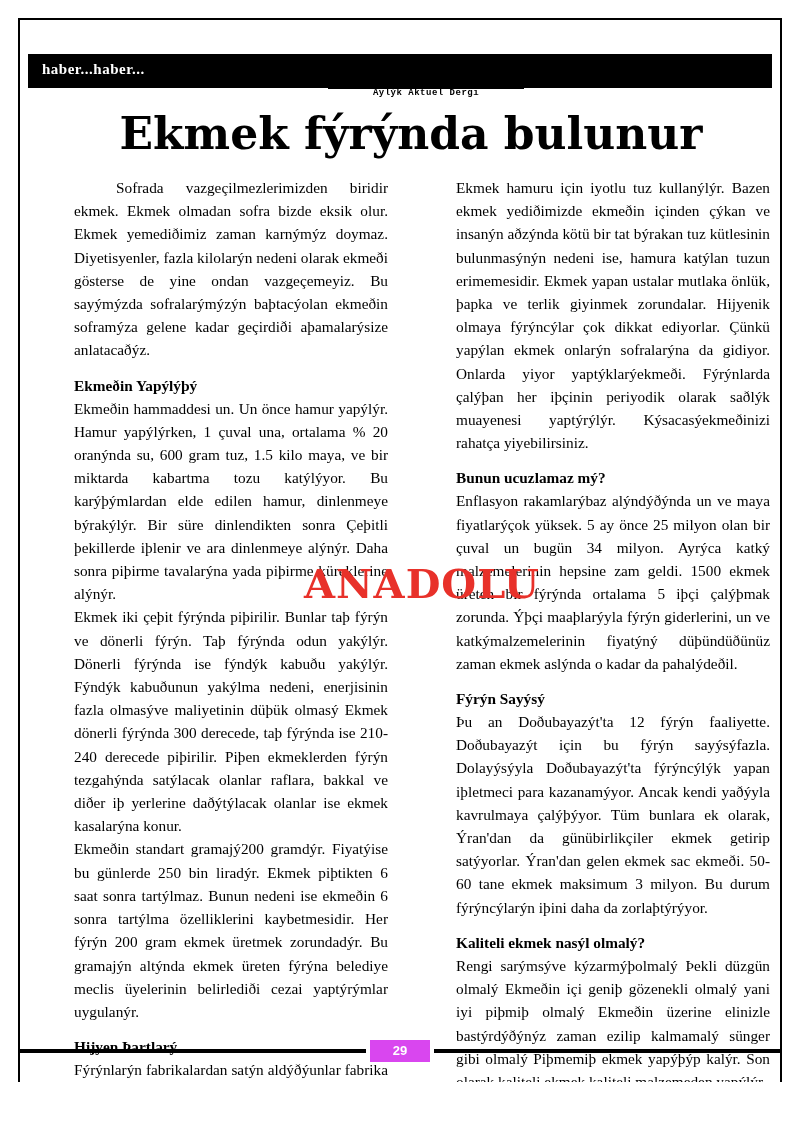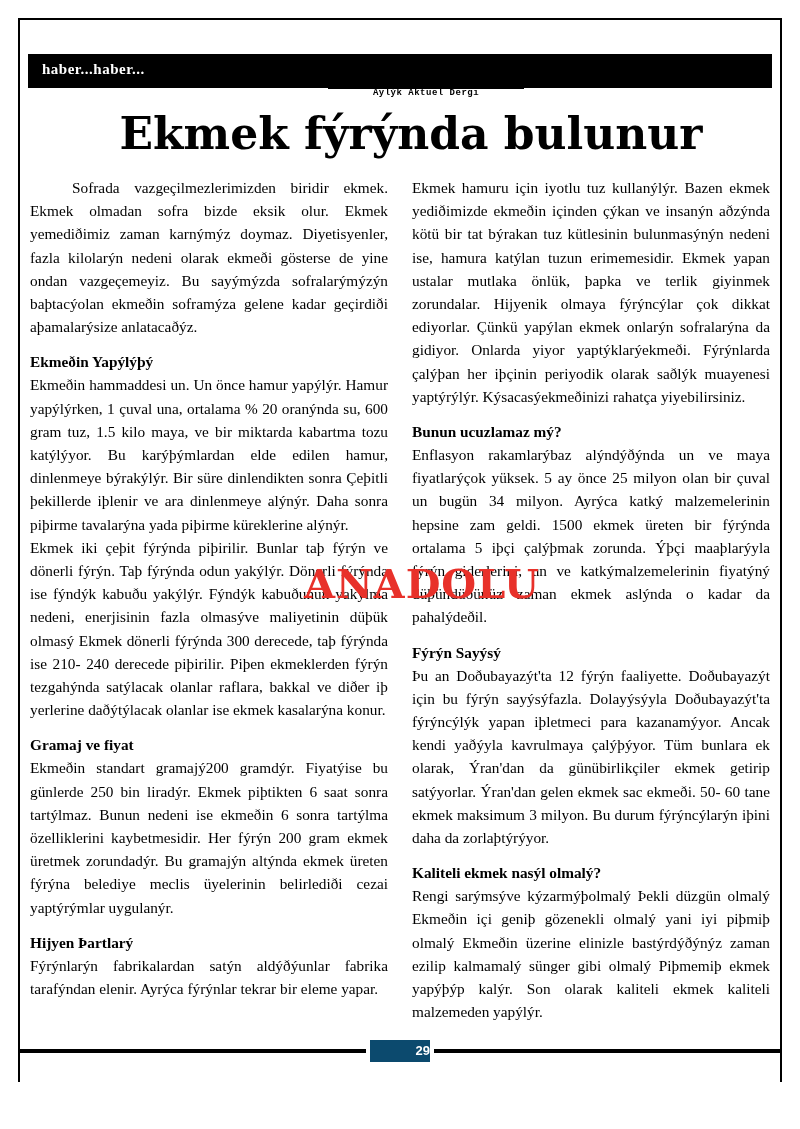--- a/index.html
+++ b/index.html
@@ -107,20 +107,21 @@
     left: 30px;
     top: 176px;
     width: 740px;
     height: 880px;
     display: flex;
     gap: 24px;
   }
   .col {
     width: 358px;
     position: relative;
+    margin-left: 44px;
   }
   p.body {
     margin: 0 0 0 0;
     font-family: "Liberation Serif", serif;
     font-size: 15.3px;
     line-height: 23.2px;
     color: #000;
     text-align: justify;
     hyphens: none;
   }
@@ -174,26 +175,26 @@
     width: 348px;
     height: 4px;
     background: #000;
   }
   .footer-page {
     position: absolute;
     left: 352px;
     top: 0;
     width: 60px;
     height: 22px;
-    background: #0c4a6e;
+    background: #d946ef;
     color: #fff;
     font-family: "Liberation Sans", sans-serif;
     font-size: 13px;
     font-weight: bold;
-    text-align: right;
+    text-align: center;
     line-height: 22px;
   }
 </style>
 </head>
 <body>
 
 <div class="page">
   <div class="frame"></div>
 
   <div class="masthead">
@@ -205,21 +206,20 @@
 
   <div class="headline">Ekmek fýrýnda bulunur</div>
 
   <div class="columns">
 
     <div class="col">
       <p class="body indent">Sofrada vazgeçilmezlerimizden biridir ekmek. Ekmek olmadan sofra bizde eksik olur. Ekmek yemediðimiz zaman karnýmýz doymaz. Diyetisyenler, fazla kilolarýn nedeni olarak ekmeði gösterse de yine ondan vazgeçemeyiz. Bu sayýmýzda sofralarýmýzýn baþtacýolan ekmeðin soframýza gelene kadar geçirdiði aþamalarýsize anlatacaðýz.</p>
       <h3 class="sub">Ekmeðin Yapýlýþý</h3>
       <p class="body">Ekmeðin hammaddesi un. Un önce hamur yapýlýr. Hamur yapýlýrken, 1 çuval una, ortalama % 20 oranýnda su, 600 gram tuz, 1.5 kilo maya, ve bir miktarda kabartma tozu katýlýyor. Bu karýþýmlardan elde edilen hamur, dinlenmeye býrakýlýr. Bir süre dinlendikten sonra Çeþitli þekillerde iþlenir ve ara dinlenmeye alýnýr. Daha sonra piþirme tavalarýna yada piþirme küreklerine alýnýr.</p>
       <p class="body">Ekmek iki çeþit fýrýnda piþirilir. Bunlar taþ fýrýn ve dönerli fýrýn. Taþ fýrýnda odun yakýlýr. Dönerli fýrýnda ise fýndýk kabuðu yakýlýr. Fýndýk kabuðunun yakýlma nedeni, enerjisinin fazla olmasýve maliyetinin düþük olmasý Ekmek dönerli fýrýnda 300 derecede, taþ fýrýnda ise 210- 240 derecede piþirilir. Piþen ekmeklerden fýrýn tezgahýnda satýlacak olanlar raflara, bakkal ve diðer iþ yerlerine daðýtýlacak olanlar ise ekmek kasalarýna konur.</p>
-      <h3 class="sub">Gramaj ve fiyat</h3>
       <p class="body">Ekmeðin standart gramajý200 gramdýr. Fiyatýise bu günlerde 250 bin liradýr. Ekmek piþtikten 6 saat sonra tartýlmaz. Bunun nedeni ise ekmeðin 6 sonra tartýlma özelliklerini kaybetmesidir. Her fýrýn 200 gram ekmek üretmek zorundadýr. Bu gramajýn altýnda ekmek üreten fýrýna belediye meclis üyelerinin belirlediði cezai yaptýrýmlar uygulanýr.</p>
       <h3 class="sub">Hijyen Þartlarý</h3>
       <p class="body">Fýrýnlarýn fabrikalardan satýn aldýðýunlar fabrika tarafýndan elenir. Ayrýca fýrýnlar tekrar bir eleme yapar.</p>
     </div>
 
     <div class="col">
       <p class="body">Ekmek hamuru için iyotlu tuz kullanýlýr. Bazen ekmek yediðimizde ekmeðin içinden çýkan ve insanýn aðzýnda kötü bir tat býrakan tuz kütlesinin bulunmasýnýn nedeni ise, hamura katýlan tuzun erimemesidir. Ekmek yapan ustalar mutlaka önlük, þapka ve terlik giyinmek zorundalar. Hijyenik olmaya fýrýncýlar çok dikkat ediyorlar. Çünkü yapýlan ekmek onlarýn sofralarýna da gidiyor. Onlarda yiyor yaptýklarýekmeði. Fýrýnlarda çalýþan her iþçinin periyodik olarak saðlýk muayenesi yaptýrýlýr. Kýsacasýekmeðinizi rahatça yiyebilirsiniz.</p>
       <h3 class="sub">Bunun ucuzlamaz mý?</h3>
       <p class="body">Enflasyon rakamlarýbaz alýndýðýnda un ve maya fiyatlarýçok yüksek. 5 ay önce 25 milyon olan bir çuval un bugün 34 milyon. Ayrýca katký malzemelerinin hepsine zam geldi. 1500 ekmek üreten bir fýrýnda ortalama 5 iþçi çalýþmak zorunda. Ýþçi maaþlarýyla fýrýn giderlerini, un ve katkýmalzemelerinin fiyatýný düþündüðünüz zaman ekmek aslýnda o kadar da pahalýdeðil.</p>
       <h3 class="sub">Fýrýn Sayýsý</h3>

